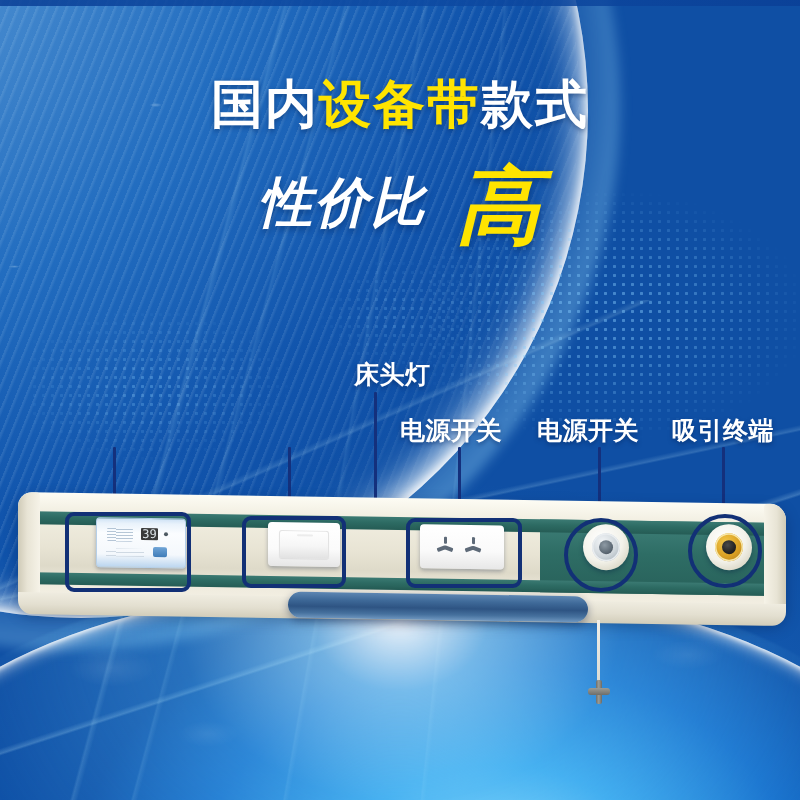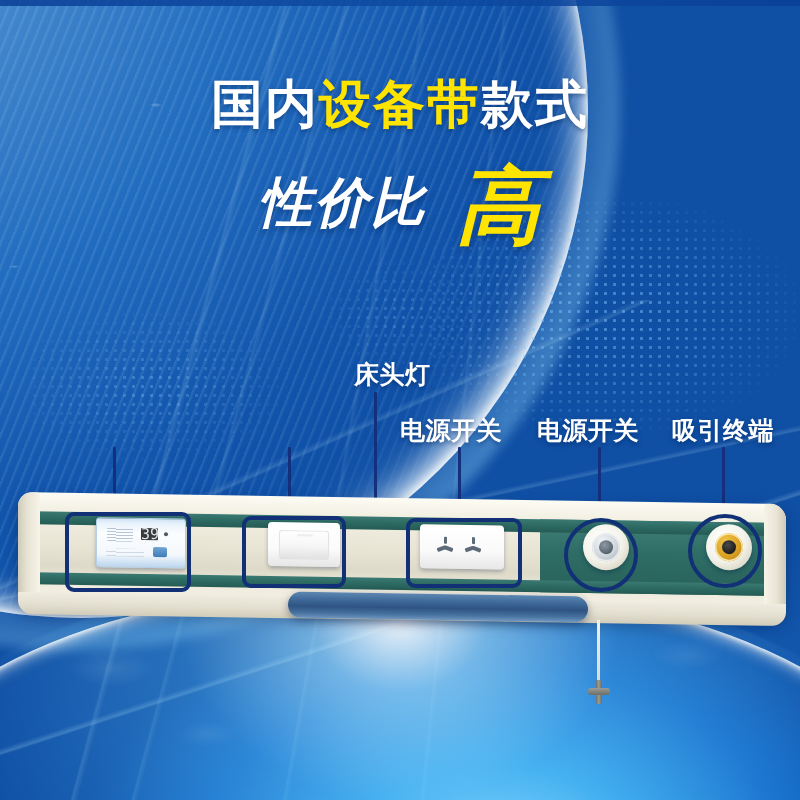--- a/index.html
+++ b/index.html
@@ -182,21 +182,21 @@
 
   
   .device{position:absolute;}
   
   #intercom{left:78px;top:24px;width:88px;height:48px;
     background:linear-gradient(180deg,#cfe2f5 0%,#e9f2fb 10%,#fbfdff 30%,#f4f8fc 74%,#bcd6ef 100%);
     border-radius:4px;box-shadow:0 2px 4px rgba(0,20,60,.3);border:1px solid #b5cfe8;}
   #intercom .grille{position:absolute;left:10px;top:9px;width:26px;height:14px;
     background-image:repeating-linear-gradient(0deg,#9fb4c9 0px,#9fb4c9 1px,transparent 1px,transparent 3px);opacity:.75;border-radius:2px;}
   #intercom .lcd{position:absolute;left:44px;top:9px;width:17px;height:12px;background:#3a3a3a;border-radius:1px;
-    color:#dfe6ea;font-size:15px;line-height:12px;text-align:center;font-family:"DejaVu Sans Mono",monospace;}
+    color:#dfe6ea;font-size:12px;line-height:12px;text-align:center;font-family:"DejaVu Sans Mono",monospace;}
   #intercom .dot{position:absolute;left:67px;top:13px;width:4px;height:4px;border-radius:50%;background:#4e5a63;}
   #intercom .btn{position:absolute;left:56px;top:28px;width:14px;height:10px;background:linear-gradient(180deg,#6fa4d6,#3f7cb8);border-radius:2px;}
   #intercom .lines{position:absolute;left:9px;top:30px;width:38px;height:8px;
     background-image:repeating-linear-gradient(0deg,#cfd9e3 0px,#cfd9e3 1px,transparent 1px,transparent 4px);}
 
   
   #switch{left:250px;top:26px;width:72px;height:44px;
     background:linear-gradient(180deg,#ffffff 0%,#fbfbfb 60%,#e6e6e6 100%);
     border-radius:4px;box-shadow:0 2px 4px rgba(0,20,60,.3);}
   #switch .rocker{position:absolute;left:11px;top:8px;width:50px;height:28px;border-radius:3px;

